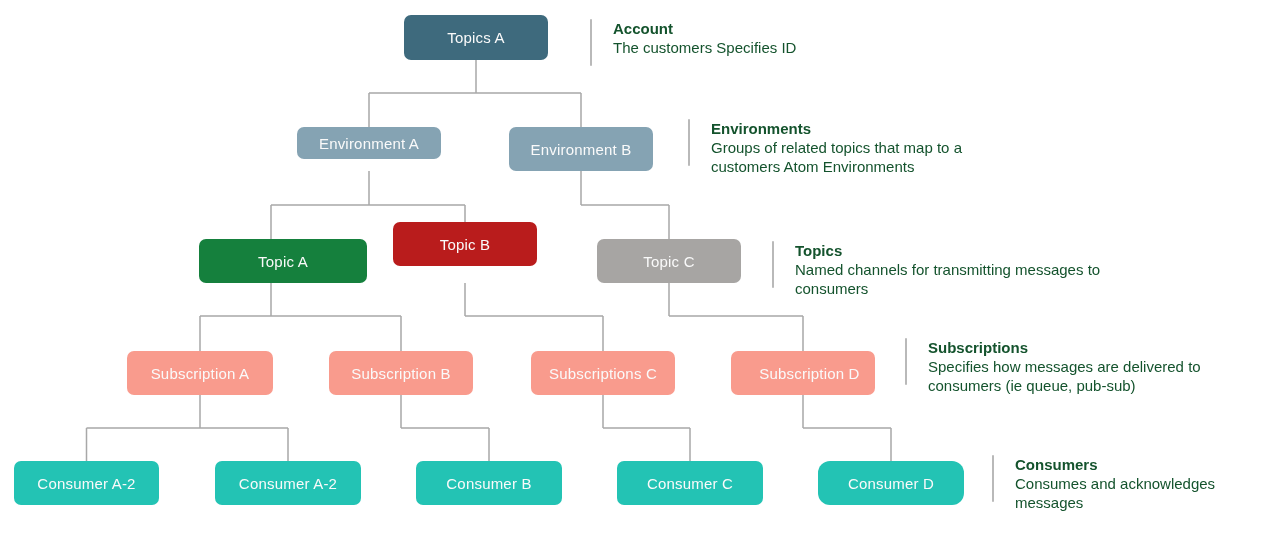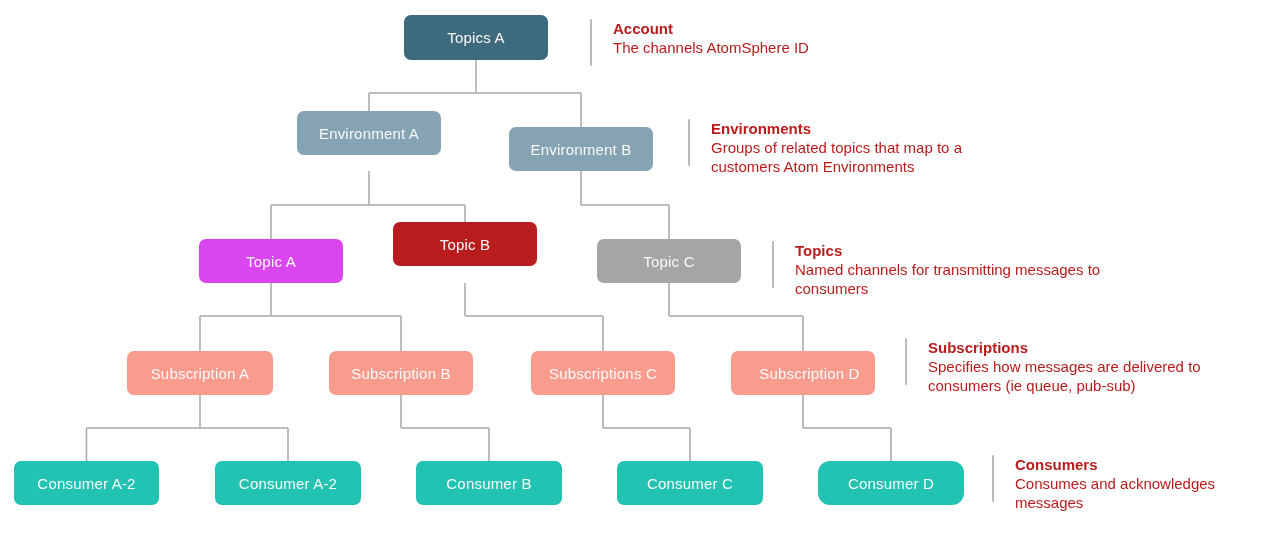--- a/index.html
+++ b/index.html
@@ -32,21 +32,21 @@
     align-items:flex-start;
   }
   .annotation .divider{
     width:2px;
     height:47px;
     border-radius:1px;
     flex:0 0 auto;
   }
   .annotation .ann-text{
     padding-left:21px;
-    color:#b91c1c;
+    color:#14532d;
   }
   .annotation .ann-title{
     font-weight:bold;
     font-size:15px;
     line-height:19px;
   }
   .annotation .ann-line{
     font-size:15px;
     line-height:19px;
   }
@@ -63,27 +63,27 @@
       <path d="M465 283 V316 M465 316 H603 M603 316 V351" fill="none" stroke="#a8a8a8" stroke-width="1.5"></path>
       <path d="M669 283 V316 M669 316 H803 M803 316 V351" fill="none" stroke="#a8a8a8" stroke-width="1.5"></path>
       <path d="M200 395 V428 M86.5 428 H288 M86.5 428 V461 M288 428 V461" fill="none" stroke="#a8a8a8" stroke-width="1.5"></path>
       <path d="M401 395 V428 M401 428 H489 M489 428 V461" fill="none" stroke="#a8a8a8" stroke-width="1.5"></path>
       <path d="M603 395 V428 M603 428 H690 M690 428 V461" fill="none" stroke="#a8a8a8" stroke-width="1.5"></path>
       <path d="M803 395 V428 M803 428 H891 M891 428 V461" fill="none" stroke="#a8a8a8" stroke-width="1.5"></path>
     </svg>
     <div class="node" style="left: 404px; top: 15px; width: 144px; height: 45px; background: rgb(62, 106, 125); color: rgb(250, 250, 250);">
       <span>Topics A</span>
     </div>
-    <div class="node" style="left: 297px; top: 111px; width: 144px; height: 44px; background: rgb(133, 163, 179); color: rgb(250, 250, 250);">
+    <div class="node" style="left: 297px; top: 127px; width: 144px; height: 32px; background: rgb(133, 163, 179); color: rgb(250, 250, 250);">
       <span>Environment A</span>
     </div>
     <div class="node" style="left: 509px; top: 127px; width: 144px; height: 44px; background: rgb(133, 163, 179); color: rgb(250, 250, 250);">
       <span>Environment B</span>
     </div>
-    <div class="node" style="left: 199px; top: 239px; width: 144px; height: 44px; background: #d946ef; color: rgb(250, 250, 250);">
+    <div class="node" style="left: 199px; top: 239px; width: 168px; height: 44px; background: #15803d; color: rgb(250, 250, 250);">
       <span>Topic A</span>
     </div>
     <div class="node" style="left: 393px; top: 222px; width: 144px; height: 44px; background: #b91c1c; color: rgb(250, 250, 250);">
       <span>Topic B</span>
     </div>
     <div class="node" style="left: 597px; top: 239px; width: 144px; height: 44px; background: rgb(167, 165, 163); color: rgb(250, 250, 250);">
       <span>Topic C</span>
     </div>
     <div class="node" style="left: 127px; top: 351px; width: 146px; height: 44px; background: rgb(249, 155, 141); color: rgb(250, 250, 250);">
       <span>Subscription A</span>
@@ -109,21 +109,21 @@
     <div class="node" style="left: 617px; top: 461px; width: 146px; height: 44px; background: rgb(35, 195, 180); color: rgb(250, 250, 250);">
       <span>Consumer C</span>
     </div>
     <div class="node" style="left: 818px; top: 461px; width: 146px; height: 44px; background: rgb(35, 195, 180); color: rgb(250, 250, 250); border-radius: 12px;">
       <span>Consumer D</span>
     </div>
     <div class="annotation" style="left: 590px; top: 19px;">
       <div class="divider" style="background: rgb(185, 185, 185);"></div>
       <div class="ann-text">
         <div class="ann-title">Account</div>
-        <div class="ann-line">The channels AtomSphere ID</div>
+        <div class="ann-line">The customers Specifies ID</div>
       </div>
     </div>
     <div class="annotation" style="left: 688px; top: 119px;">
       <div class="divider" style="background: rgb(185, 185, 185);"></div>
       <div class="ann-text">
         <div class="ann-title">Environments</div>
         <div class="ann-line">Groups of related topics that map to a</div>
         <div class="ann-line">customers Atom Environments</div>
       </div>
     </div>

